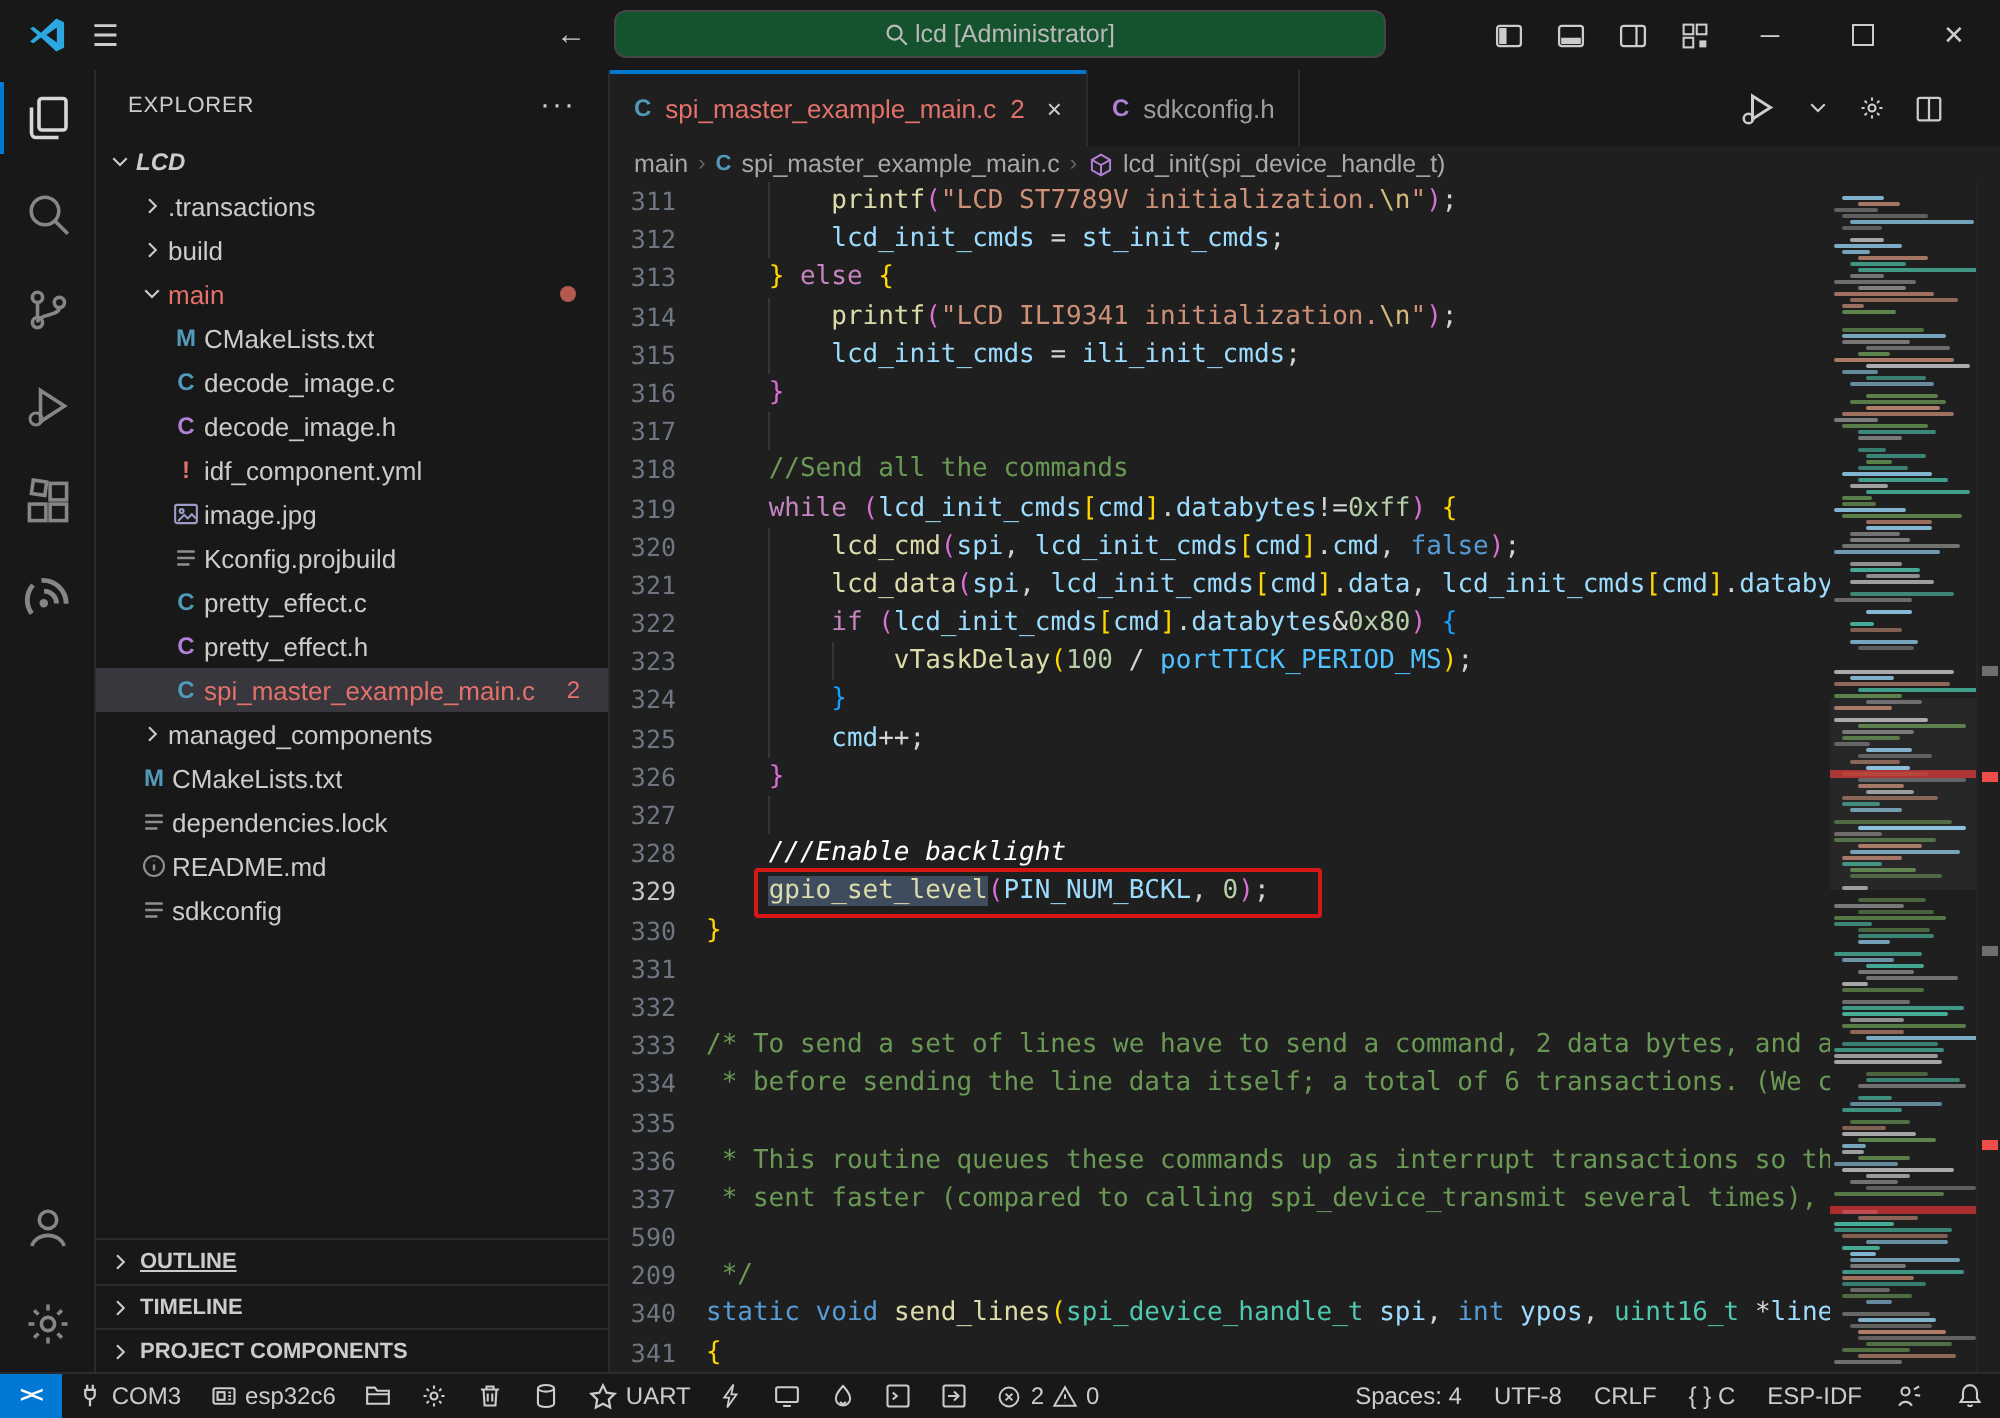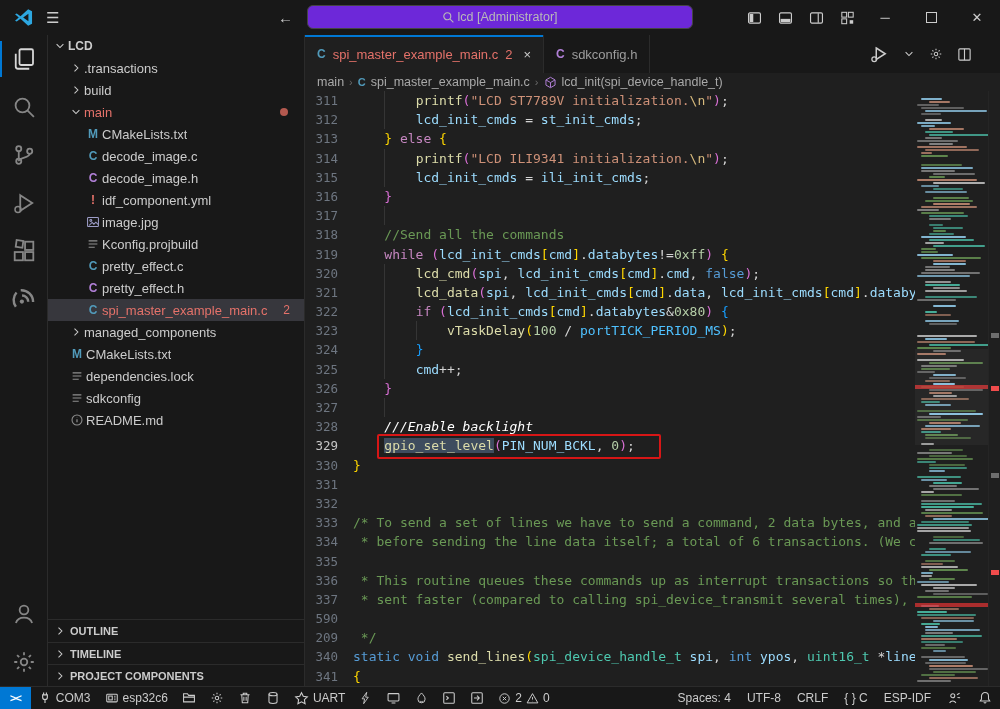--- a/index.html
+++ b/index.html
@@ -7,21 +7,21 @@
     font-family:"Liberation Sans", sans-serif; color:#cccccc; }
   .app { position:relative; width:1000px; height:709px; display:flex; flex-direction:column; }
 
   
   .titlebar { height:35px; background:#181818; display:flex; align-items:center; position:relative; flex-shrink:0; }
   .tb-logo { width:46px; display:flex; justify-content:center; }
   .tb-menu { width:30px; color:#cccccc; font-size:15px; }
   .tb-nav { position:absolute; left:278px; display:flex; gap:14px; font-size:15px; }
   .tb-nav .dim { color:#6a6a6a; }
   .searchbox { position:absolute; left:50%; top:5px; transform:translateX(-50%); width:386px; height:24px;
-    background:#6d28d9; border:1px solid #454545; border-radius:6px; display:flex; align-items:center;
+    background:#14532d; border:1px solid #454545; border-radius:6px; display:flex; align-items:center;
     justify-content:center; gap:2px; font-size:12.5px; color:#b9b9b9; }
   .tb-layouts { position:absolute; right:145px; display:flex; gap:16px; align-items:center; }
   .win-btns { position:absolute; right:0; top:0; height:35px; display:flex; }
   .win-btn { width:46px; height:35px; display:flex; align-items:center; justify-content:center; font-size:13px; color:#cccccc; }
 
   
   .mainrow { flex:1; display:flex; min-height:0; }
 
   .activitybar { width:48px; background:#181818; display:flex; flex-direction:column; align-items:center; border-right:1px solid #2b2b2b; }
   .ab-item { width:48px; height:48px; display:flex; align-items:center; justify-content:center; color:#868686; position:relative; }
@@ -31,27 +31,27 @@
 
   .sidebar { width:257px; background:#181818; border-right:1px solid #2b2b2b; display:flex; flex-direction:column; font-size:13px; }
   .sb-header { height:35px; display:flex; align-items:center; padding:0 16px; font-size:11px; letter-spacing:.4px; color:#cccccc; }
   .sb-header .dots { margin-left:auto; font-size:15px; letter-spacing:1px; }
   .tree { flex:1; overflow:hidden; }
   .tree-row { height:22px; display:flex; align-items:center; position:relative; cursor:pointer; }
   .tree-row.selected { background:#37373d; }
   .tree-chev { width:16px; display:flex; justify-content:center; color:#cccccc; flex-shrink:0; }
   .tree-ficon { width:18px; display:flex; justify-content:center; font-weight:bold; font-size:12px; flex-shrink:0; }
   .tree-label { white-space:nowrap; overflow:hidden; }
-  .tree-label.bold { font-weight:bold; font-size:12px; }
+  .tree-label.bold { font-weight:bold; font-size:12px;font-style:italic; }
   .tree-badge { margin-left:auto; margin-right:14px; font-size:12px; color:#e5726a; }
   .tree-dot { margin-left:auto; margin-right:16px; width:8px; height:8px; border-radius:50%; background:#b3594f; }
   .sb-sections { border-top:1px solid #2b2b2b; }
   .sb-section { height:22px; display:flex; align-items:center; gap:2px; padding-left:4px; font-size:11px; font-weight:bold; color:#cccccc;
     border-top:1px solid #2b2b2b; }
-  .sb-section:first-child { border-top:none; }
+  .sb-section:first-child { border-top:none;text-decoration:underline; }
 
   
   .editor { flex:1; background:#1f1f1f; display:flex; flex-direction:column; position:relative; min-width:0; }
   .tabbar { height:38px; background:#181818; display:flex; align-items:stretch; position:relative; flex-shrink:0; }
   .tab { display:flex; align-items:center; gap:7px; padding:0 12px; font-size:13px; color:#9d9d9d; background:#181818;
     border-right:1px solid #2b2b2b; position:relative; }
   .tab.active { background:#1f1f1f; color:#e5726a; }
   .tab.active::before { content:""; position:absolute; top:0; left:0; right:0; height:2px; background:#0078d4; }
   .tab .ficon { font-weight:bold; font-size:12px; }
   .tab .close { font-size:13px; color:#cccccc; margin-left:4px; }
@@ -217,20 +217,24 @@
           <span style="display: inline-flex;">
             <svg class="ic" width="24" height="24" viewBox="0 0 16 16" fill="none" stroke="currentColor" stroke-width="1.2">
               <circle cx="8" cy="8" r="2.2"></circle>
               <path d="M8 1.5v2M8 12.5v2M1.5 8h2M12.5 8h2M3.4 3.4l1.4 1.4M11.2 11.2l1.4 1.4M12.6 3.4l-1.4 1.4M4.8 11.2l-1.4 1.4"></path>
             </svg>
           </span>
         </div>
       </div>
 
     <div class="sidebar">
+      <div class="sb-header">
+        <span>EXPLORER</span>
+        <span class="dots">···</span>
+      </div>
       <div class="tree" id="filetree">
           <div class="tree-row" style="padding-left: 4px;">
             <span class="tree-chev">
               <span style="display: inline-flex;">
                 <svg class="ic" width="12" height="12" viewBox="0 0 16 16" fill="none" stroke="currentColor" stroke-width="1.2">
                   <path d="M3.5 5.5 8 10l4.5-4.5" stroke-width="1.4"></path>
                 </svg>
               </span>
             </span>
             <span class="tree-label bold">LCD</span>
@@ -338,36 +342,36 @@
                   <path d="M3 4.3h10M3 8h10M3 11.7h7" stroke="#8f8f8f" stroke-width="1.4"></path>
                 </svg>
               </span>
             </span>
             <span class="tree-label">dependencies.lock</span>
           </div>
           <div class="tree-row" style="padding-left: 20px;">
             <span class="tree-ficon">
               <span style="display: inline-flex;">
                 <svg class="ic" width="14" height="14" viewBox="0 0 16 16" fill="none" stroke="currentColor" stroke-width="1.2">
-                  <path d="M3 4.3h10M3 8h10M3 11.7h7" stroke="#8f8f8f" stroke-width="1.4"></path>
-                </svg>
-              </span>
-            </span>
-            <span class="tree-label">sdkconfig</span>
+                  <circle cx="8" cy="8" r="5.7" stroke="#8f8f8f"></circle>
+                  <path d="M8 7.2v3.4M8 4.8v.3" stroke="#8f8f8f" stroke-width="1.4"></path>
+                </svg>
+              </span>
+            </span>
+            <span class="tree-label">README.md</span>
           </div>
           <div class="tree-row" style="padding-left: 20px;">
             <span class="tree-ficon">
               <span style="display: inline-flex;">
                 <svg class="ic" width="14" height="14" viewBox="0 0 16 16" fill="none" stroke="currentColor" stroke-width="1.2">
-                  <circle cx="8" cy="8" r="5.7" stroke="#8f8f8f"></circle>
-                  <path d="M8 7.2v3.4M8 4.8v.3" stroke="#8f8f8f" stroke-width="1.4"></path>
-                </svg>
-              </span>
-            </span>
-            <span class="tree-label">README.md</span>
+                  <path d="M3 4.3h10M3 8h10M3 11.7h7" stroke="#8f8f8f" stroke-width="1.4"></path>
+                </svg>
+              </span>
+            </span>
+            <span class="tree-label">sdkconfig</span>
           </div>
         </div>
       <div class="sb-sections" id="sbsections">
           <div class="sb-section">
             <span class="tree-chev">
               <span style="display: inline-flex;">
                 <svg class="ic" width="12" height="12" viewBox="0 0 16 16" fill="none" stroke="currentColor" stroke-width="1.2">
                   <path d="M6 3.5 10.5 8 6 12.5" stroke-width="1.4"></path>
                 </svg>
               </span>

